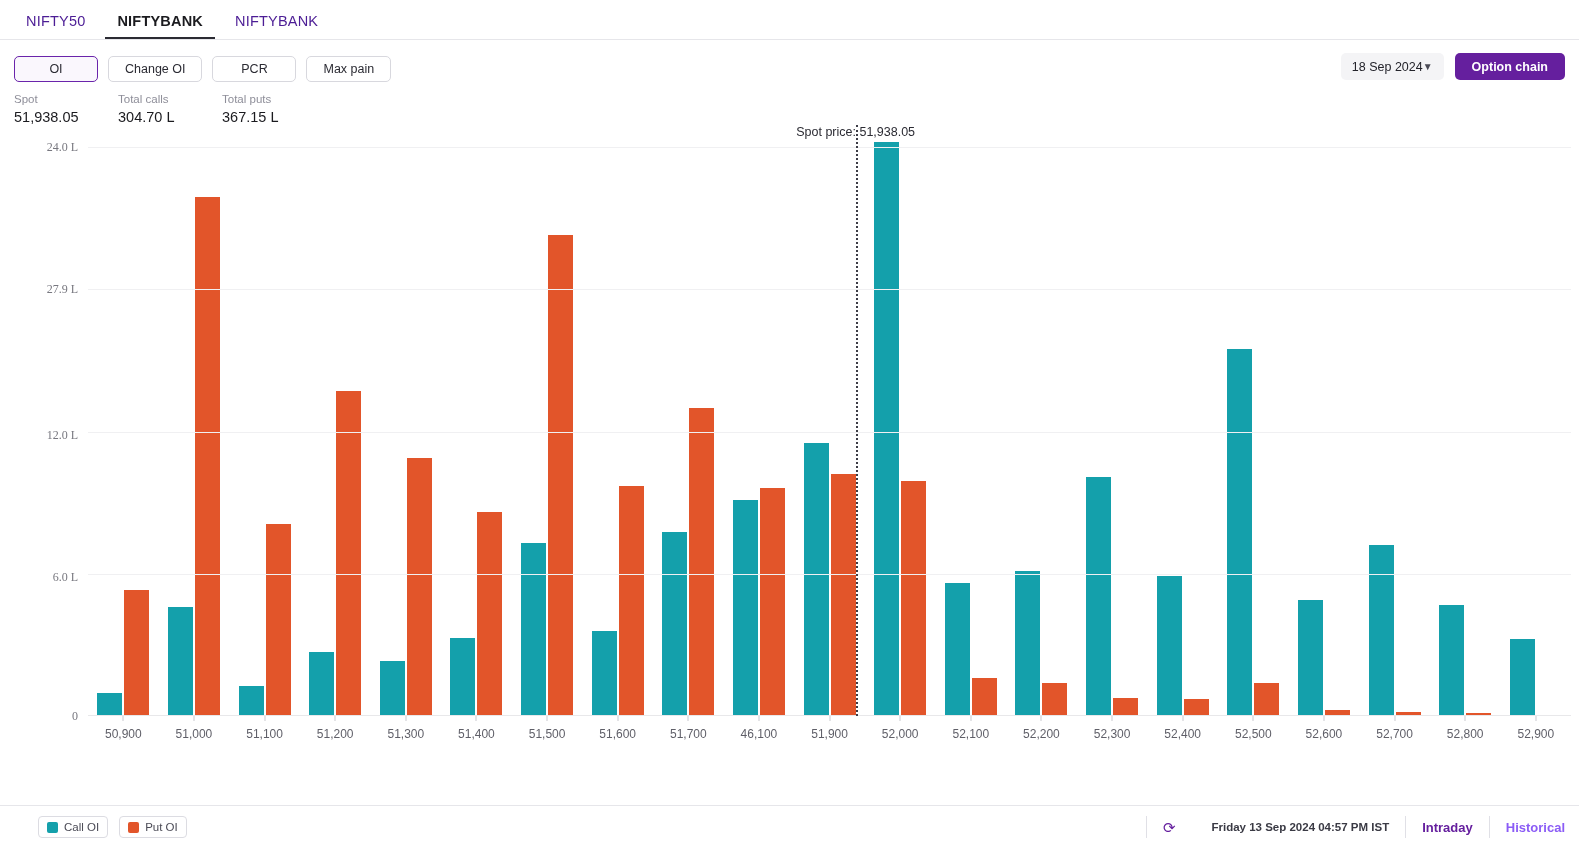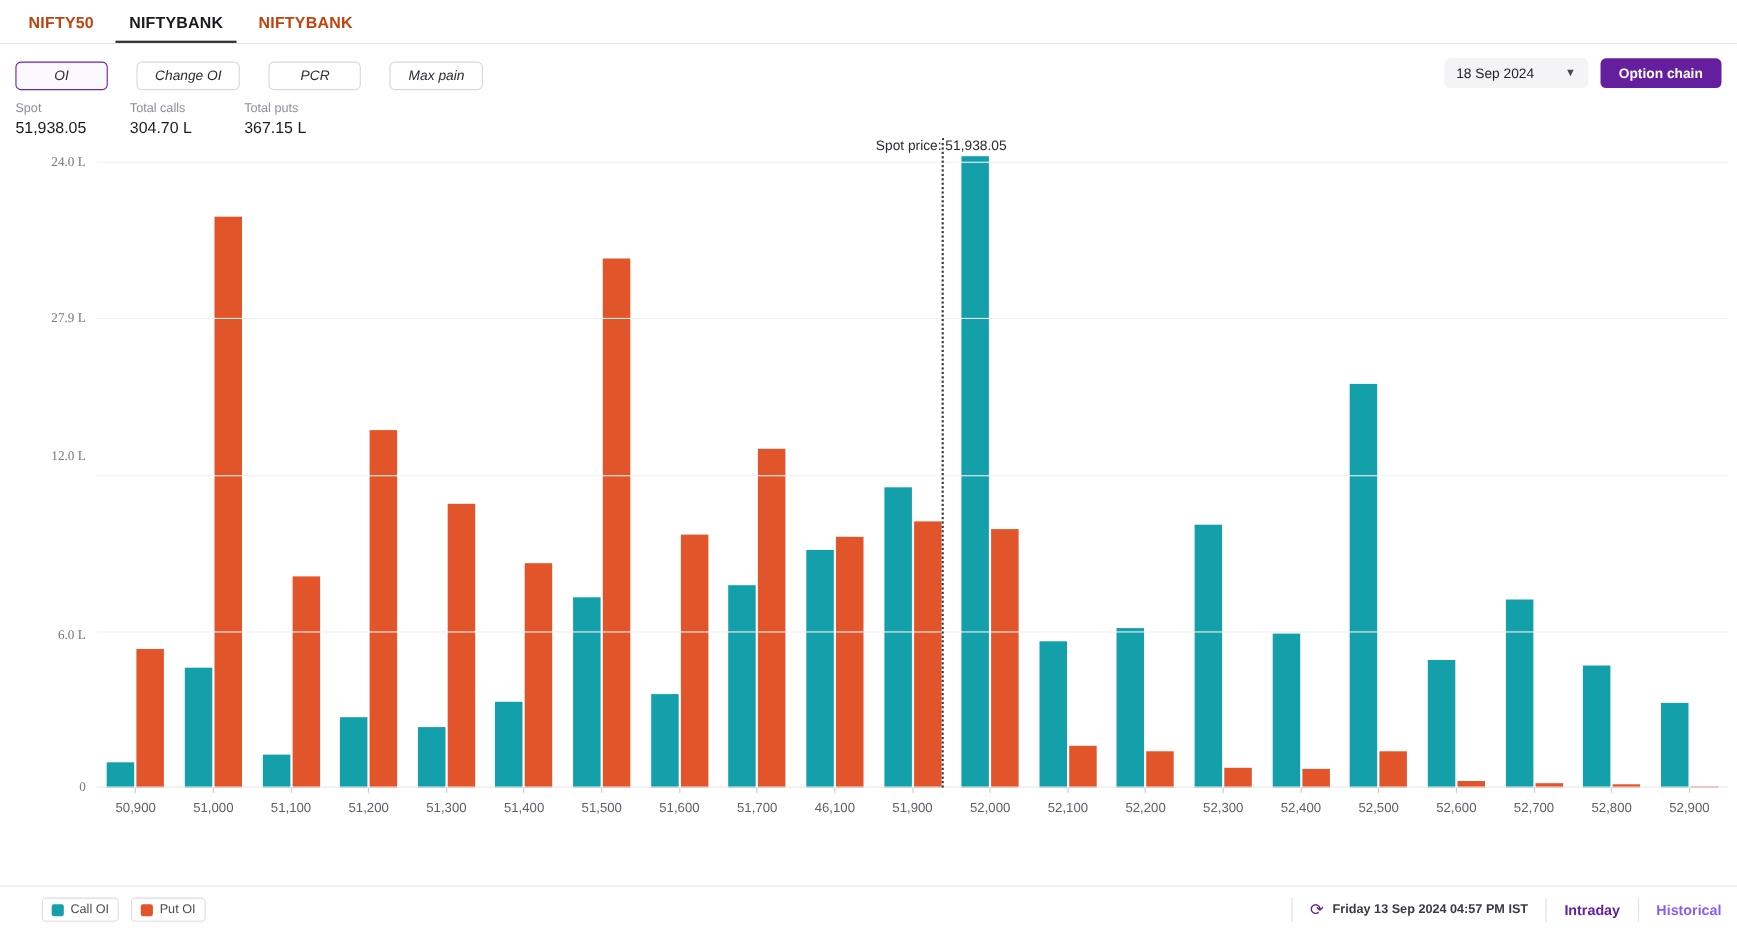--- a/index.html
+++ b/index.html
@@ -16,27 +16,26 @@
   .tabbar {
     height: 40px;
     border-bottom: 1px solid #e6e6ea;
     display: flex;
     align-items: flex-end;
     padding: 0 14px;
     gap: 8px;
   }
   .tab {
     font-size: 14.5px;
-    color: #c2410c;
+    color: #4c1d95;
     letter-spacing: .2px;
     padding: 0 12px 9px 12px;
     cursor: pointer;
     border-bottom: 2px solid transparent;
     line-height: 1;
-    font-weight: bold;
   }
   .tab.active {
     color: #1b1b1f;
     font-weight: bold;
     border-bottom-color: #2b2b33;
   }
 
   
   .controls {
     display: flex;
@@ -50,24 +49,23 @@
     min-width: 84px;
     padding: 0 16px;
     border: 1px solid #d8d8de;
     border-radius: 5px;
     background: #fff;
     font-size: 12.5px;
     color: #2b2b33;
     display: inline-flex;
     align-items: center;
     justify-content: center;
-    margin-right: 26px;
+    margin-right: 10px;
     cursor: pointer;
     white-space: nowrap;
-    font-style: italic;
   }
   .pill.selected {
     border-color: #6a24ab;
     background: #faf7fd;
     color: #2b2b33;
   }
   .right-controls {
     position: absolute;
     right: 14px;
     top: 13px;
@@ -77,21 +75,21 @@
   }
   .expiry {
     height: 27px;
     background: #f4f4f6;
     border: none;
     border-radius: 5px;
     padding: 0 11px;
     font-size: 12.5px;
     display: inline-flex;
     align-items: center;
-    gap: 28px;
+    gap: 0;
     color: #24242b;
     cursor: pointer;
   }
   .chev { font-size: 10px; color: #4a4a55; line-height: 1; }
   .primary-btn {
     height: 27px;
     background: #651f9e;
     color: #fff;
     border-radius: 5px;
     padding: 0 17px;
@@ -217,21 +215,21 @@
   }
   .swatch { width: 11px; height: 11px; border-radius: 2px; }
   .footer-right {
     margin-left: auto;
     display: flex;
     align-items: center;
     height: 24px;
   }
   .sep { width: 1px; height: 22px; background: #e0e0e6; margin: 0 16px; }
   .refresh-icon { color: #651f9e; font-size: 15px; line-height: 1; margin-right: 8px; display:inline-block; }
-  .stamp { font-size: 11.5px; font-weight: bold; color: #3a3a44; white-space: nowrap; }
+  .stamp { font-size: 11.5px; font-weight: bold; color: #3a3a44; white-space: nowrap; margin-left: 28px; }
   .footlink { font-size: 13px; font-weight: bold; cursor: pointer; }
   .footlink.active { color: #651f9e; }
   .footlink.inactive { color: #8b5cf6; }
 </style>
 </head>
 <body>
 
 <div class="tabbar" id="tabbar">
     <div class="tab">NIFTY50</div>
     <div class="tab active">NIFTYBANK</div>
@@ -376,21 +374,21 @@
           <div class="bar call" style="height: 77.0521px; background: rgb(20, 160, 171);"></div>
           <div class="bar put" style="height: 1px; background: rgb(226, 85, 42);"></div>
           <div class="tickmark"></div>
         </div>
       </div>
     <div class="axis-base"></div>
   <div class="ytick" style="top: 569px;">0</div>
       <div class="gridline" style="top: 426.75px;"></div>
       <div class="ytick" style="top: 430px;">6.0 L</div>
       <div class="gridline" style="top: 284.5px;"></div>
-      <div class="ytick" style="top: 268px;">12.0 L</div>
+      <div class="ytick" style="top: 288px;">12.0 L</div>
       <div class="gridline" style="top: 142.25px;"></div>
       <div class="ytick" style="top: 142.25px;">27.9 L</div>
       <div class="gridline" style="top: 0px;"></div>
       <div class="ytick" style="top: 0px;">24.0 L</div>
       <div class="spotline" style="left: 51.7619%; top: -22px;"></div>
       <div class="spotlabel" style="left: 51.7619%;">Spot price: 51,938.05</div>
     </div>
   <div class="xlabels" id="xlabels">
       <div class="xlabel">50,900</div>
       <div class="xlabel">51,000</div>

